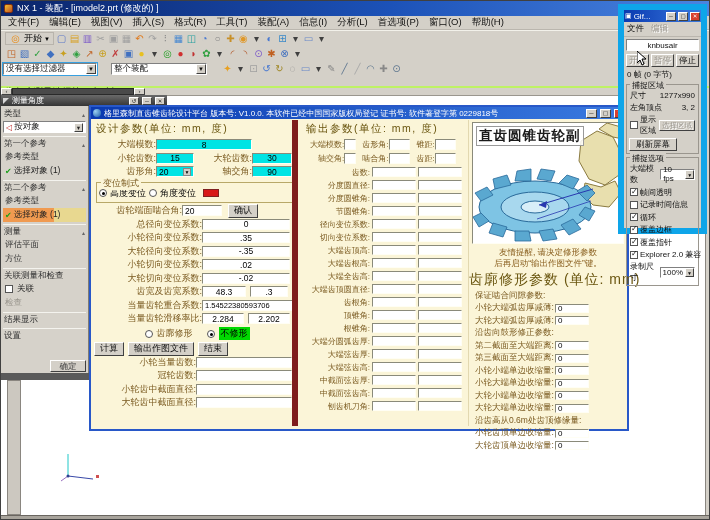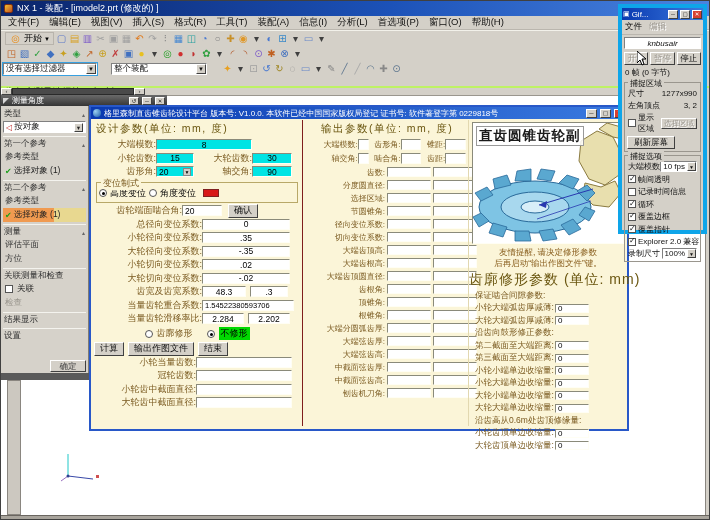--- a/index.html
+++ b/index.html
@@ -48,21 +48,21 @@
 .left-rail{position:absolute;left:6px;top:379px;width:14px;height:135px;background:#ccc8c0;border:1px solid #8a8680}
 
 #gd{position:absolute;left:88px;top:104px;width:540px;height:326px;border:2px solid #2858c8;background:#fbf5d8}
 .gd-title{height:12px;background:linear-gradient(90deg,#0a3ab0,#3a7ae0);display:flex;align-items:center;gap:3px;color:#fff;font-size:8px;padding:0 2px;white-space:nowrap;overflow:hidden}
 .gd-ico{width:8px;height:8px;border-radius:50%;background:radial-gradient(circle at 30% 30%,#9ad0f0,#1858a8);flex:none}
 .gd-title .sp{flex:1}
 .gd-btn{width:11px;height:9px;background:#d4d0c8;border:1px solid;border-color:#fff #404040 #404040 #fff;font-size:6px;line-height:7px;text-align:center;color:#222;flex:none}
 .gd-btn.close{background:#d84030;color:#fff}
 .gd-body{position:relative;height:308px;font-size:9px}
 .col1{position:absolute;left:3px;top:1px;width:206px;height:306px}
-.col2{position:absolute;left:211px;top:1px;width:164px;height:306px;border-left:1px solid #7f1d1d;padding-left:16px}
+.col2{position:absolute;left:201px;top:1px;width:164px;height:306px;border-left:6px solid #7f1d1d;padding-left:6px}
 .col3{position:absolute;left:377px;top:1px;width:159px;height:306px;border-left:1px solid #e2d8b0}
 .hdr{font-size:10.5px;color:#6a5610;letter-spacing:1.5px;padding:2px 0 1px 2px;white-space:nowrap}
 .lbl{color:#7a5a20;text-align:right;white-space:nowrap}
 .fld{background:#fff;border:1px solid;border-color:#8a8a7a #fffef4 #fffef4 #8a8a7a;height:11px;font-size:8.5px;display:inline-flex;align-items:center;padding:0 2px;color:#000;overflow:hidden;white-space:nowrap}
 .cyan{background:#00e4e4}
 .dr{display:flex;align-items:center;margin-top:1.5px;height:12px}
 .gb{border:1px solid #b8a868;margin:4px 2px 2px;padding:4px 2px 2px;position:relative}
 .gb-legend{position:absolute;top:-6px;left:4px;background:#fbf5d8;padding:0 2px;font-size:9px;color:#7a5a20}
 .radio{width:8px;height:8px;border-radius:50%;border:1px solid #555;background:#fff;display:inline-block;position:relative;flex:none}
 .radio.on::after{content:"";position:absolute;left:2px;top:2px;width:3px;height:3px;border-radius:50%;background:#000}
@@ -75,27 +75,27 @@
 .out-f{width:44px;height:10px;margin-left:2px;flex:none}
 .img-frame{margin:2px 3px 0;width:152px;height:122px;background:#fff;border:1px solid;border-color:#8a8a7a #fffef4 #fffef4 #8a8a7a;position:relative;overflow:hidden}
 .img-title{position:absolute;left:3px;top:3px;font-size:13.5px;font-weight:bold;color:#1a1a1a;border:1px solid #999;background:rgba(255,255,255,.85);padding:0 2px;z-index:2;letter-spacing:1px}
 .reminder{font-size:8.5px;color:#8a6020;text-align:center;margin-top:3px;line-height:1.3}
 .mod-h{font-size:14px;color:#6a5610;letter-spacing:1px;text-align:center;margin-top:2px;white-space:nowrap}
 .mod-row{display:flex;align-items:center;margin-top:1px;height:11.5px;padding-left:6px}
 .mod-label{color:#7a5a20;font-size:8.5px;white-space:nowrap}
 .mod-f{width:34px;height:9px;font-size:8px;margin-left:1px}
 .mod-row[data-has="false"] .mod-f{visibility:hidden}
 
-#gif{position:absolute;left:617px;top:3px;width:89px;height:230px;background:#d4d0c8;border:4px solid #0ea5e9;font-size:8px;color:#111}
+#gif{position:absolute;left:617px;top:3px;width:89px;height:230px;background:#d4d0c8;border:6px solid #0ea5e9;font-size:8px;color:#111}
 .gif-title{height:12px;background:linear-gradient(90deg,#0a3ab0,#3a7ae0);color:#fff;display:flex;align-items:center;gap:2px;padding:0 1px}
 .gif-title .sp{flex:1}
 .gt-btn{width:10px;height:9px;background:#d4d0c8;border:1px solid;border-color:#fff #404040 #404040 #fff;font-size:5.5px;line-height:7px;text-align:center;color:#222;flex:none}
 .gt-btn.close{background:#d84030;color:#fff;font-weight:bold}
 .gif-menu{display:flex;gap:7px;padding:1px 3px;border-bottom:1px solid #bab6ae;font-size:8.5px}
-.gif-file{margin:2px;height:12px;background:#fff;border:1px solid;border-color:#808080 #fff #fff #808080;display:flex;align-items:center;justify-content:center;font-style:italic;font-size:8px}
+.gif-file{margin:2px;height:12px;background:#fff;border:1px solid;border-color:#808080 #fff #fff #808080;display:flex;align-items:center;justify-content:center;font-size:8px}
 .gif-btns{display:flex;gap:2px;padding:1px 2px}
 .gbtn{flex:1;height:13px;background:#d4d0c8;border:1px solid;border-color:#fff #404040 #404040 #fff;text-align:center;line-height:11px;font-size:8.5px}
 .dis{color:#9a968e;text-shadow:1px 1px 0 #fff}
 .gif-frames{padding:1px 3px}
 .gif-group{margin:3px 2px 2px;border:1px solid #9a968e;position:relative;padding:4px 2px 2px}
 .gif-legend{position:absolute;top:-5px;left:3px;background:#d4d0c8;padding:0 2px}
 .grow{display:flex;align-items:center;justify-content:space-between;margin-top:1px;padding:0 1px}
 .cb{width:8px;height:8px;background:#fff;border:1px solid #555;display:inline-block;position:relative;margin-right:2px;flex:none}
 .cb[data-on="true"]::after{content:"✓";position:absolute;left:0;top:-2.5px;font-size:8px;color:#111}
 .gchk{display:flex;align-items:center;margin-top:1.5px;padding:0 1px;white-space:nowrap}
@@ -451,21 +451,21 @@
               <span class="fld out-f"></span>
             </div>
 
             <div class="out-row">
               <span class="out-label">分度圆直径:</span>
               <span class="fld out-f"></span>
               <span class="fld out-f"></span>
             </div>
 
             <div class="out-row">
-              <span class="out-label">选择区域:</span>
+              <span class="out-label">分度圆锥角:</span>
               <span class="fld out-f"></span>
               <span class="fld out-f"></span>
             </div>
 
             <div class="out-row">
               <span class="out-label">节圆锥角:</span>
               <span class="fld out-f"></span>
               <span class="fld out-f"></span>
             </div>
 
@@ -486,20 +486,25 @@
               <span class="fld out-f"></span>
               <span class="fld out-f"></span>
             </div>
 
             <div class="out-row">
               <span class="out-label">大端齿根高:</span>
               <span class="fld out-f"></span>
               <span class="fld out-f"></span>
             </div>
 
+            <div class="out-row">
+              <span class="out-label">大端全齿高:</span>
+              <span class="fld out-f"></span>
+              <span class="fld out-f"></span>
+            </div>
 
             <div class="out-row">
               <span class="out-label">大端齿顶圆直径:</span>
               <span class="fld out-f"></span>
               <span class="fld out-f"></span>
             </div>
 
 
             <div class="out-row">
               <span class="out-label">齿根角:</span>

